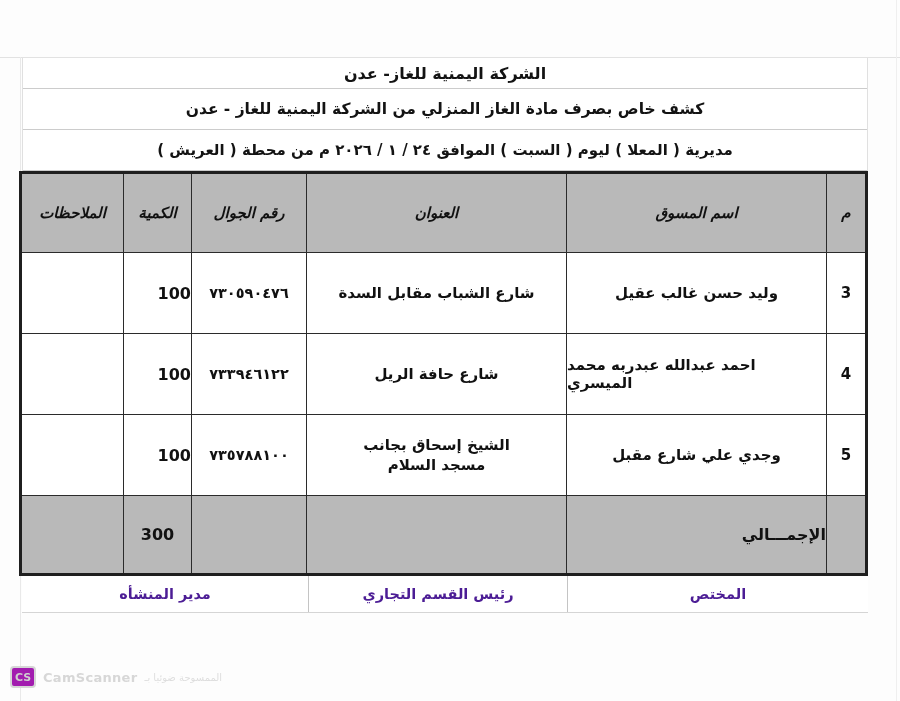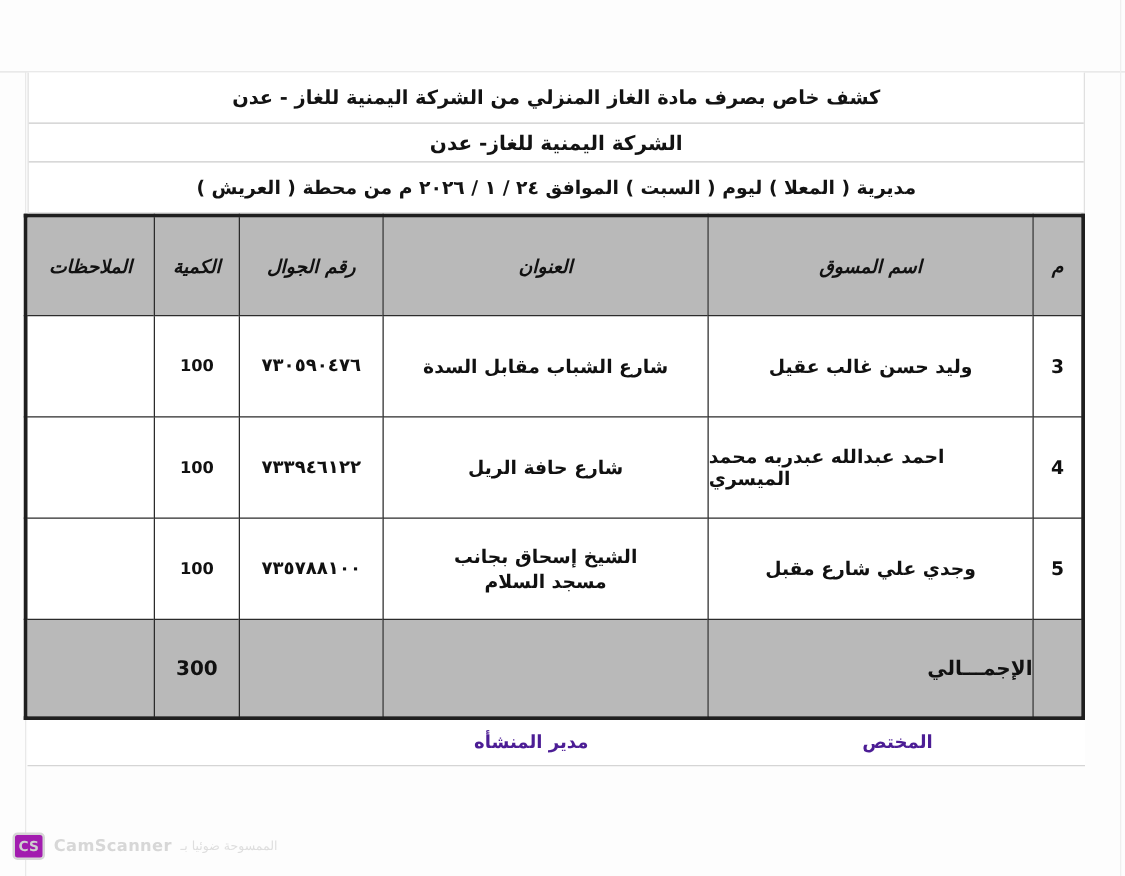--- a/index.html
+++ b/index.html
@@ -39,21 +39,21 @@
   table.main th, table.main td {
     border: 1.5px solid #2b2b2b;
     text-align: center; vertical-align: middle;
     color: #111; font-weight: bold; overflow: hidden;
   }
   table.main th { background: var(--cell-gray, #b9b9b9); font-size: 15px; font-style: italic; }
   tr.thead { height: 80px; }
   tr.datarow { height: 81px; }
   tr.datarow td { font-size: 15px; background: #ffffff; }
   tr.datarow td.phone { font-size: 14.5px; letter-spacing: 0.5px; }
-  tr.datarow td.qty { font-size: 13px; }
+  tr.datarow td.qty { font-size: 16px; text-align: right; }
   tr.datarow:nth-of-type(3) td.name { text-align: left; padding-right: 3px; }
   tr.datarow:nth-of-type(4) td.addr span { display: inline-block; max-width: 190px; line-height: 1.35; }
 
   tr.totalrow { height: 79px; }
   tr.totalrow td { background: var(--cell-gray, #b9b9b9); }
   tr.totalrow td.t-label { font-size: 16px; text-align: right; }
   tr.totalrow td.qty { font-size: 16px; }
 
   .signatures { display: flex; direction: rtl; width: 846px; height: 37px; border-bottom: 1px solid #d5d5d5; background: #fff; }
   .sig {
@@ -82,22 +82,22 @@
 
 <div class="page">
 
   <div class="scan-line-top"></div>
   <div class="scan-line-left"></div>
   <div class="scan-line-right"></div>
 
   <div class="doc">
 
     <div class="dochead">
+      <div class="hrow h1">الشركة اليمنية للغاز- عدن</div>
       <div class="hrow h2">كشف خاص بصرف مادة الغاز المنزلي من الشركة اليمنية للغاز - عدن</div>
-      <div class="hrow h1">الشركة اليمنية للغاز- عدن</div>
       <div class="hrow h3">مديرية ( المعلا )  ليوم ( السبت )  الموافق ٢٤ / ١ / ٢٠٢٦  م  من محطة ( العريش )</div>
     </div>
 
     <table class="main">
       <colgroup>
         <col style="width:40px">
         <col style="width:260px">
         <col style="width:260px">
         <col style="width:115px">
         <col style="width:68px">
@@ -146,20 +146,21 @@
           <td></td>
           <td></td>
           <td class="qty">300</td>
           <td></td>
         </tr>
       </tbody>
     </table>
 
     <div class="signatures">
       <div class="sig sig-r">المختص</div>
+      <div class="sig sig-m">رئيس القسم التجاري</div>
       <div class="sig sig-l">مدير المنشأه</div>
     </div>
 
   </div>
 
   <div class="watermark">
     <span class="cs-logo">CS</span>
     <span class="cs-brand">CamScanner</span>
     <span class="cs-arabic">الممسوحة ضوئيا بـ</span>
   </div>

